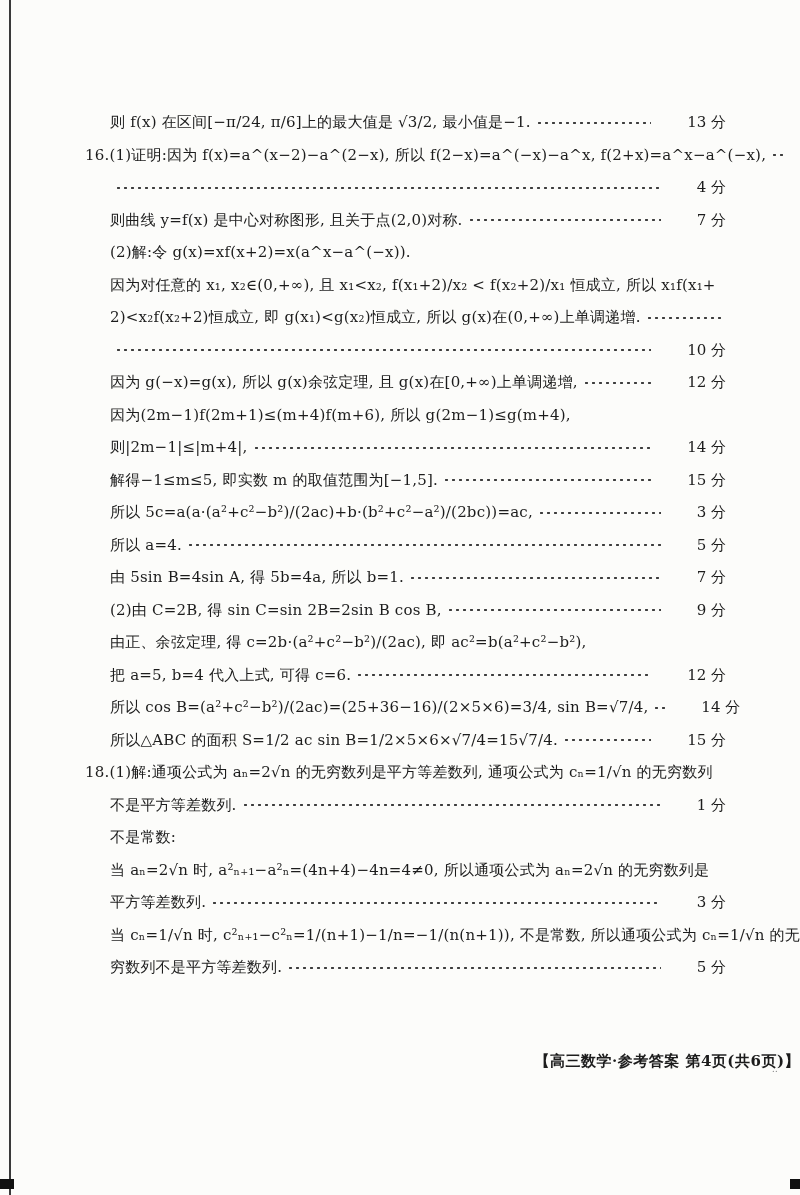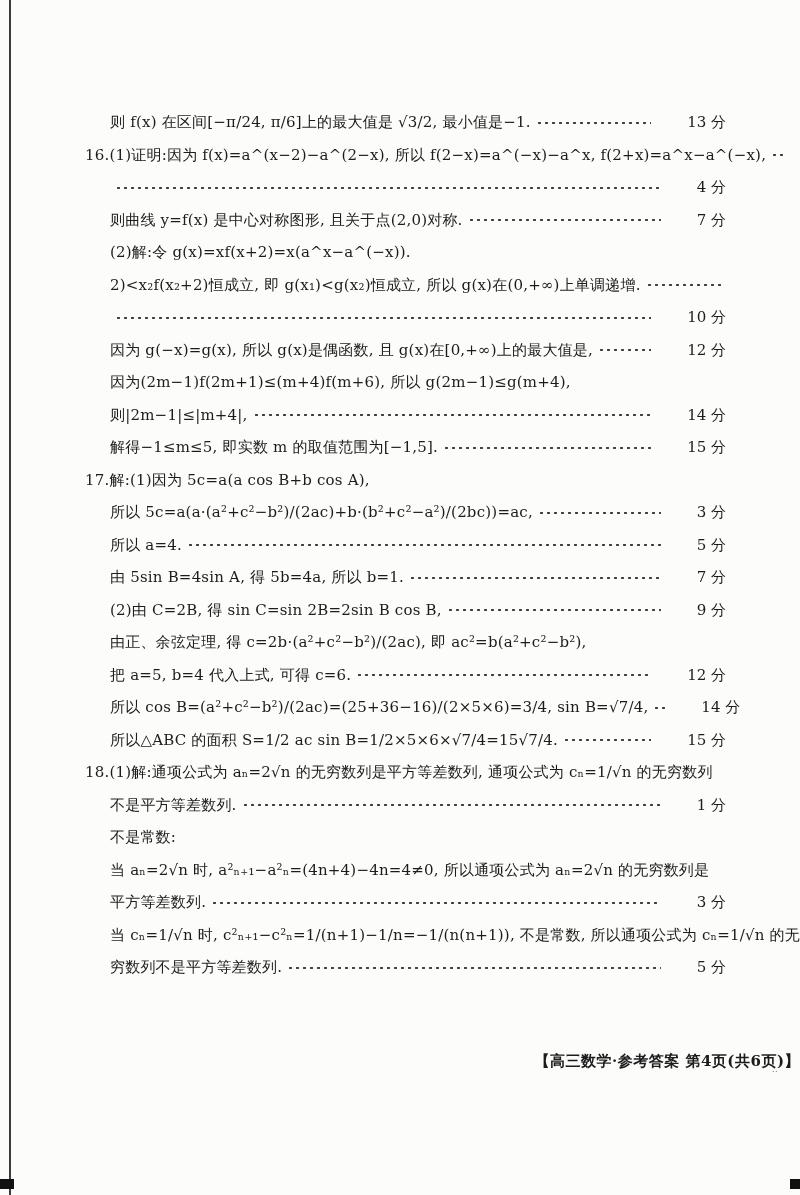--- a/index.html
+++ b/index.html
@@ -102,48 +102,48 @@
       </div>
       <div class="line indent">
         <span class="line-text">则曲线 y=f(x) 是中心对称图形, 且关于点(2,0)对称.</span>
         <span class="dots"></span>
         <span class="score">7 分</span>
       </div>
       <div class="line indent">
         <span class="line-text">(2)解:令 g(x)=xf(x+2)=x(a^x−a^(−x)).</span>
       </div>
       <div class="line indent">
+        <span class="line-text">因为对任意的 x₁, x₂∈(0,+∞), 且 x₁&lt;x₂, f(x₁+2)/x₂ &lt; f(x₂+2)/x₁ 恒成立, 所以 x₁f(x₁+</span>
+      </div>
+      <div class="line indent">
         <span class="line-text">2)&lt;x₂f(x₂+2)恒成立, 即 g(x₁)&lt;g(x₂)恒成立, 所以 g(x)在(0,+∞)上单调递增.</span>
         <span class="dots"></span>
       </div>
       <div class="line indent">
         <span class="line-text"></span>
         <span class="dots"></span>
         <span class="score">10 分</span>
       </div>
       <div class="line indent">
-        <span class="line-text">因为 g(−x)=g(x), 所以 g(x)是偶函数, 且 g(x)在[0,+∞)上的最大值是,</span>
+        <span class="line-text">因为 g(−x)=g(x), 所以 g(x)余弦定理, 且 g(x)在[0,+∞)上单调递增,</span>
         <span class="dots"></span>
         <span class="score">12 分</span>
       </div>
       <div class="line indent">
         <span class="line-text">因为(2m−1)f(2m+1)≤(m+4)f(m+6), 所以 g(2m−1)≤g(m+4),</span>
       </div>
       <div class="line indent">
         <span class="line-text">则|2m−1|≤|m+4|,</span>
         <span class="dots"></span>
         <span class="score">14 分</span>
       </div>
       <div class="line indent">
         <span class="line-text">解得−1≤m≤5, 即实数 m 的取值范围为[−1,5].</span>
         <span class="dots"></span>
         <span class="score">15 分</span>
-      </div>
-      <div class="line">
-        <span class="line-text">17.解:(1)因为 5c=a(a cos B+b cos A),</span>
       </div>
       <div class="line indent">
         <span class="line-text">所以 5c=a(a·(a²+c²−b²)/(2ac)+b·(b²+c²−a²)/(2bc))=ac,</span>
         <span class="dots"></span>
         <span class="score">3 分</span>
       </div>
       <div class="line indent">
         <span class="line-text">所以 a=4.</span>
         <span class="dots"></span>
         <span class="score">5 分</span>

